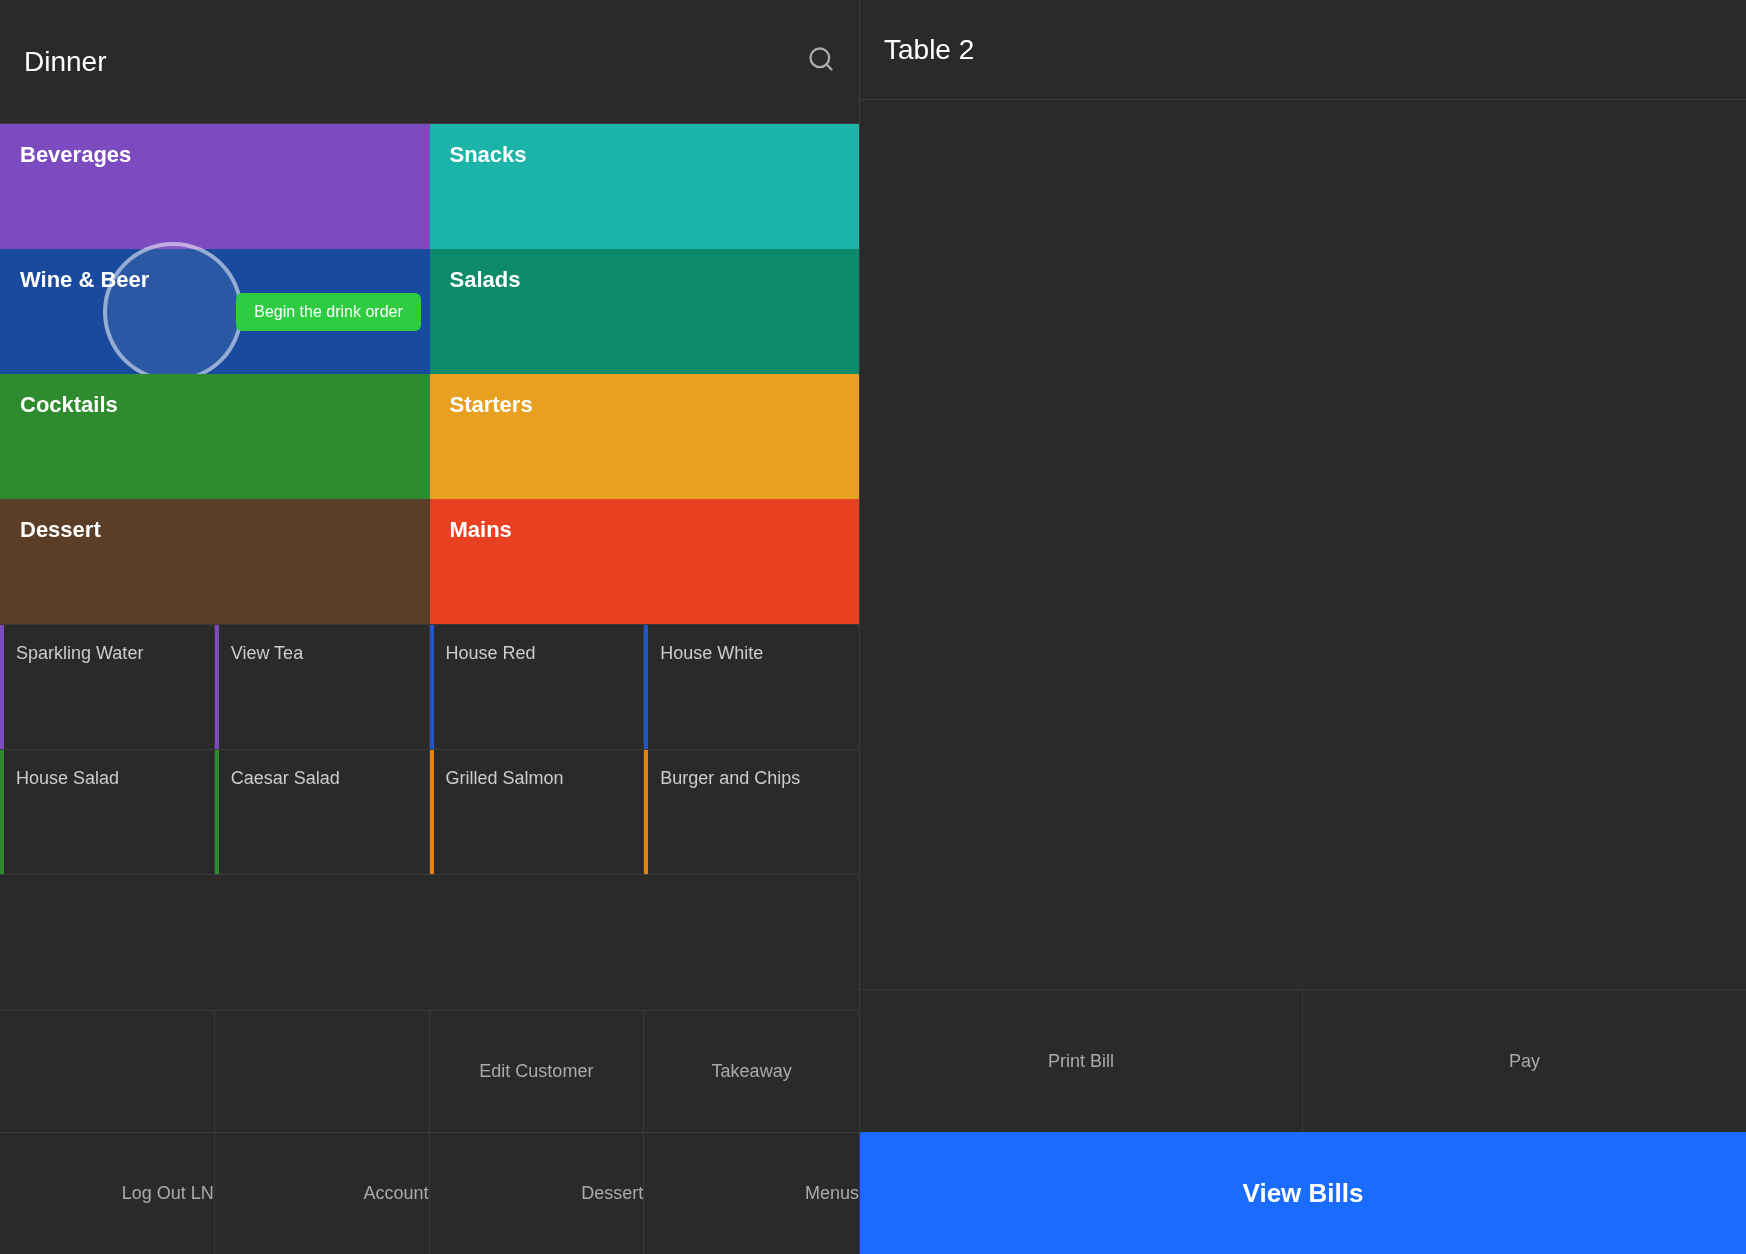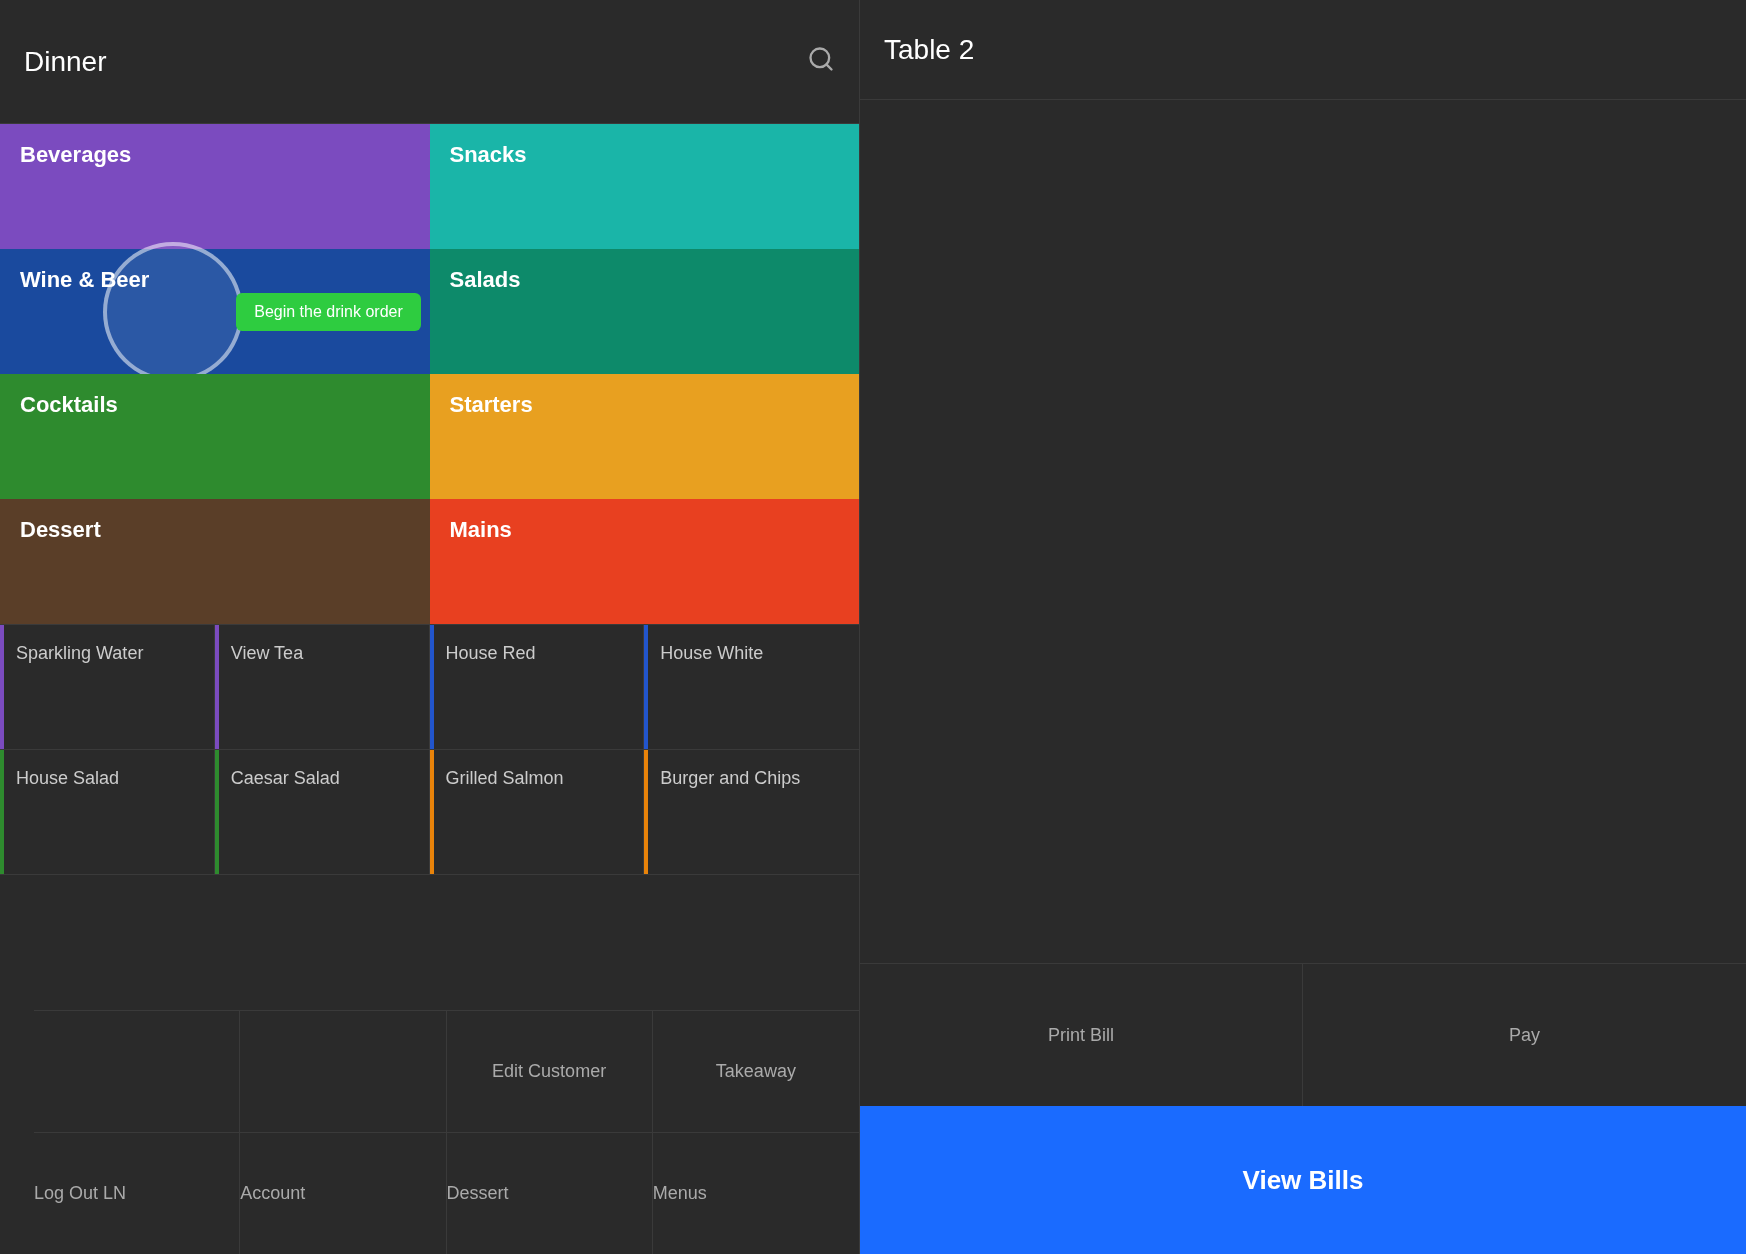--- a/index.html
+++ b/index.html
@@ -155,21 +155,20 @@
     .border-blue::before { background: #2255cc; }
     .border-green::before { background: #2e8b2e; }
     .border-orange::before { background: #e8830a; }
 
     
     .bottom-area {
       flex: 1;
       display: flex;
       flex-direction: column;
       justify-content: flex-end;
-      padding-left: 34px;
     }
 
     .edit-row {
       display: grid;
       grid-template-columns: 1fr 1fr 1fr 1fr;
       height: 122px;
       border-top: 1px solid #3a3a3a;
     }
 
     .edit-cell {
@@ -187,21 +186,21 @@
     .bottom-nav-row {
       display: grid;
       grid-template-columns: repeat(4, 1fr);
       height: 122px;
       border-top: 1px solid #3a3a3a;
     }
 
     .nav-cell {
       display: flex;
       align-items: center;
-      justify-content: flex-start;
+      justify-content: flex-end;
       color: #aaaaaa;
       font-size: 18px;
       cursor: pointer;
       border-right: 1px solid #3a3a3a;
     }
     .nav-cell:last-child { border-right: none; }
 
     
     .right-panel {
       flex: 1;
@@ -245,21 +244,21 @@
       align-items: center;
       justify-content: center;
       color: #aaaaaa;
       font-size: 18px;
       cursor: pointer;
       border-right: 1px solid #3a3a3a;
     }
     .bill-cell:last-child { border-right: none; }
 
     .view-bills-btn {
-      height: 148px;
+      height: 122px;
       background: #1a6bff;
       color: #ffffff;
       font-size: 26px;
       font-weight: 700;
       border: none;
       cursor: pointer;
       display: flex;
       align-items: center;
       justify-content: center;
       width: 100%;

